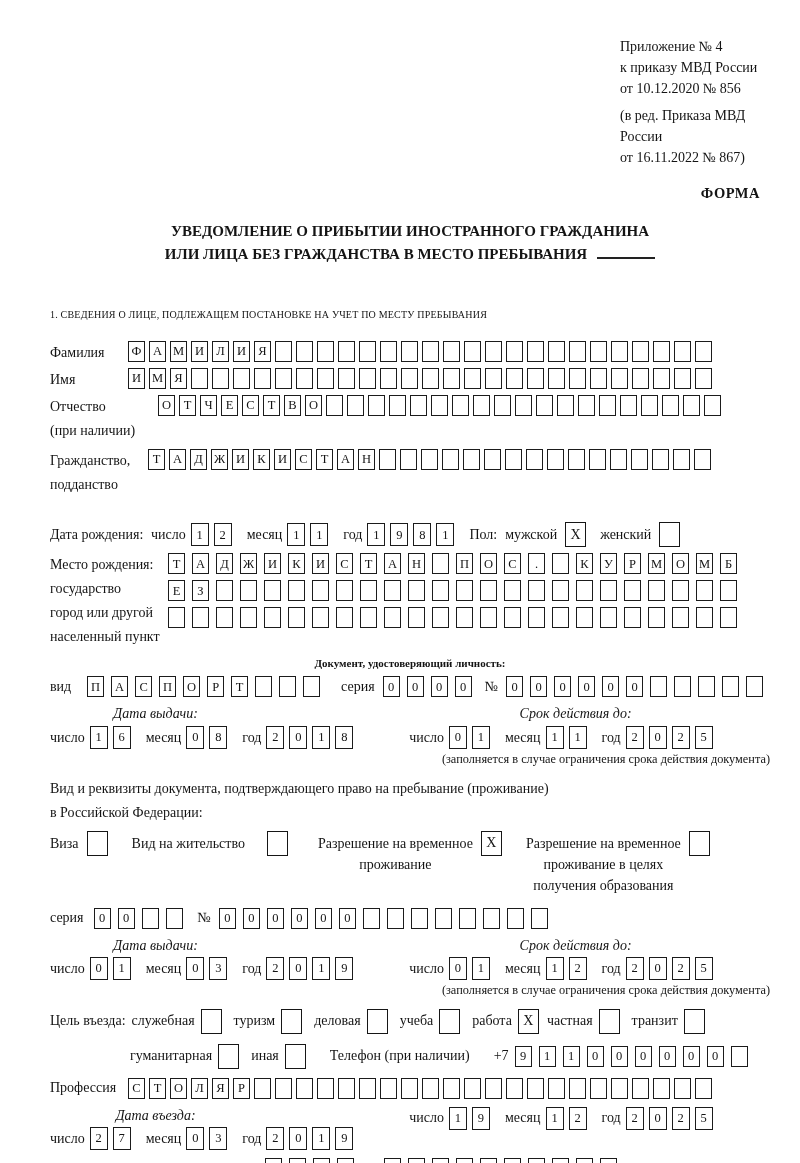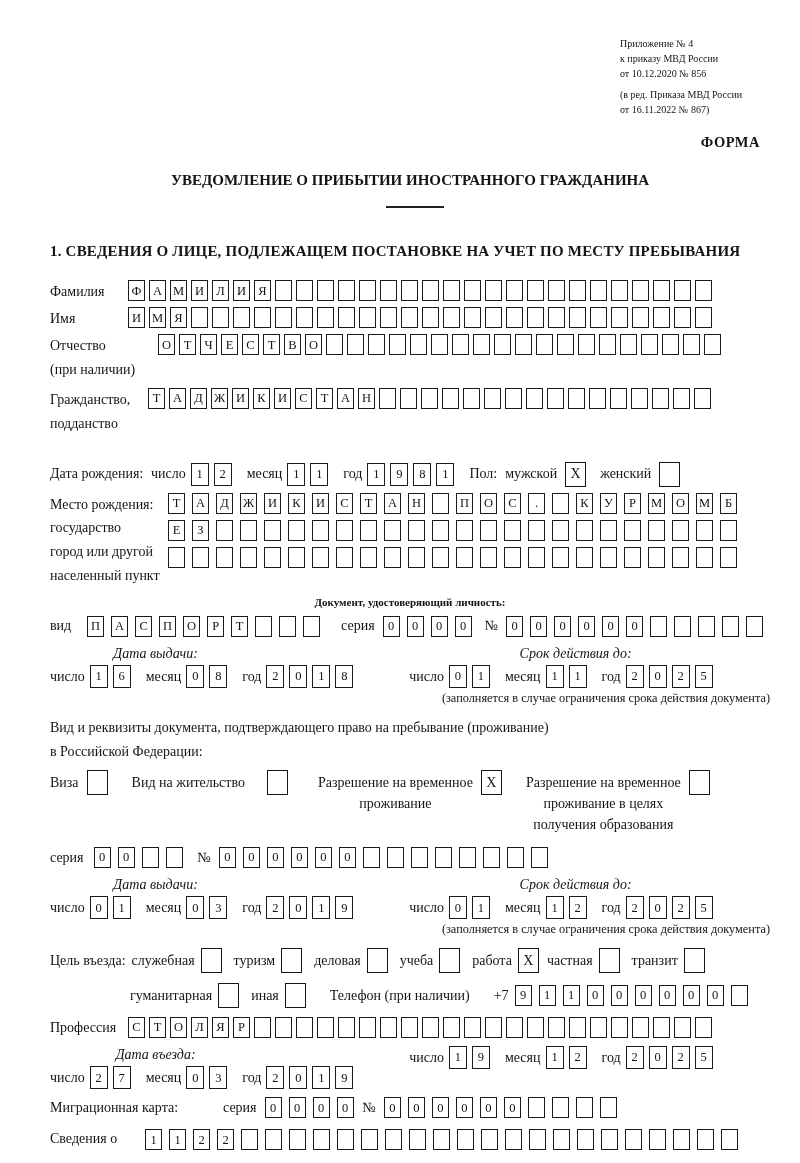--- a/index.html
+++ b/index.html
@@ -2,26 +2,26 @@
 <html><head>
 <meta charset="utf-8">
 <style>
   html,body{margin:0;padding:0;background:#ffffff;}
   .page{
     width:800px;height:1163px;box-sizing:border-box;
     padding:36px 30px 0 50px;overflow:hidden;position:relative;
     font-family:"Liberation Serif","DejaVu Serif",serif;
     color:#141414;font-size:14px;line-height:1.25;background:#fff;
   }
-  .toplaw{margin-left:570px;font-size:10px;line-height:1.5;}
+  .toplaw{margin-left:570px;font-size:14px;line-height:1.5;}
   .toplaw .gap{margin-top:6px;}
   .forma{margin-top:16px;margin-right:10px;text-align:right;font-weight:bold;font-size:14.5px;letter-spacing:.5px;}
   .title{margin-top:18px;text-align:center;font-weight:bold;font-size:15px;line-height:1.55;}
   .blankline{display:inline-block;width:58px;border-bottom:2px solid #222;margin-left:10px;vertical-align:baseline;}
-  .sec1{margin-top:26px;font-weight:bold;font-size:15px;letter-spacing:.2px;}
+  .sec1{margin-top:42px;font-weight:normal;font-size:10px;letter-spacing:.2px;}
   .frow{display:flex;align-items:flex-start;margin-top:6px;}
   .flabel{flex:none;padding-top:3px;}
   .w78{width:78px;} .w108{width:108px;} .w98{width:98px;} .w95{width:95px;}
   .lblblock{flex:none;line-height:1.7;}
   .boxes{display:flex;flex-wrap:nowrap;}
   .cell{
     flex:none;width:15px;height:19px;border:1.5px solid #1b1b1b;margin-right:4px;
     display:inline-flex;align-items:center;justify-content:center;
     font-size:12.5px;line-height:1;background:#fff;
   }
@@ -68,21 +68,21 @@
     <div>от 10.12.2020 № 856</div>
     <div class="gap">(в ред. Приказа МВД России</div>
     <div>от 16.11.2022 № 867)</div>
   </div>
 
   <div class="forma">ФОРМА</div>
 
   <div class="title">
     <div>УВЕДОМЛЕНИЕ О ПРИБЫТИИ ИНОСТРАННОГО ГРАЖДАНИНА</div>
     <div>
-      <span class="blankline"></span>
+      <span>ИЛИ ЛИЦА БЕЗ ГРАЖДАНСТВА В МЕСТО ПРЕБЫВАНИЯ</span><span class="blankline"></span>
     </div>
   </div>
 
   <div class="sec1">1. СВЕДЕНИЯ О ЛИЦЕ, ПОДЛЕЖАЩЕМ ПОСТАНОВКЕ НА УЧЕТ ПО МЕСТУ ПРЕБЫВАНИЯ</div>
 
   <div class="frow" style="margin-top:20px;">
     <span class="flabel w78">Фамилия</span>
     <span class="boxes">
         <span class="cell">Ф</span>
         <span class="cell">А</span>

